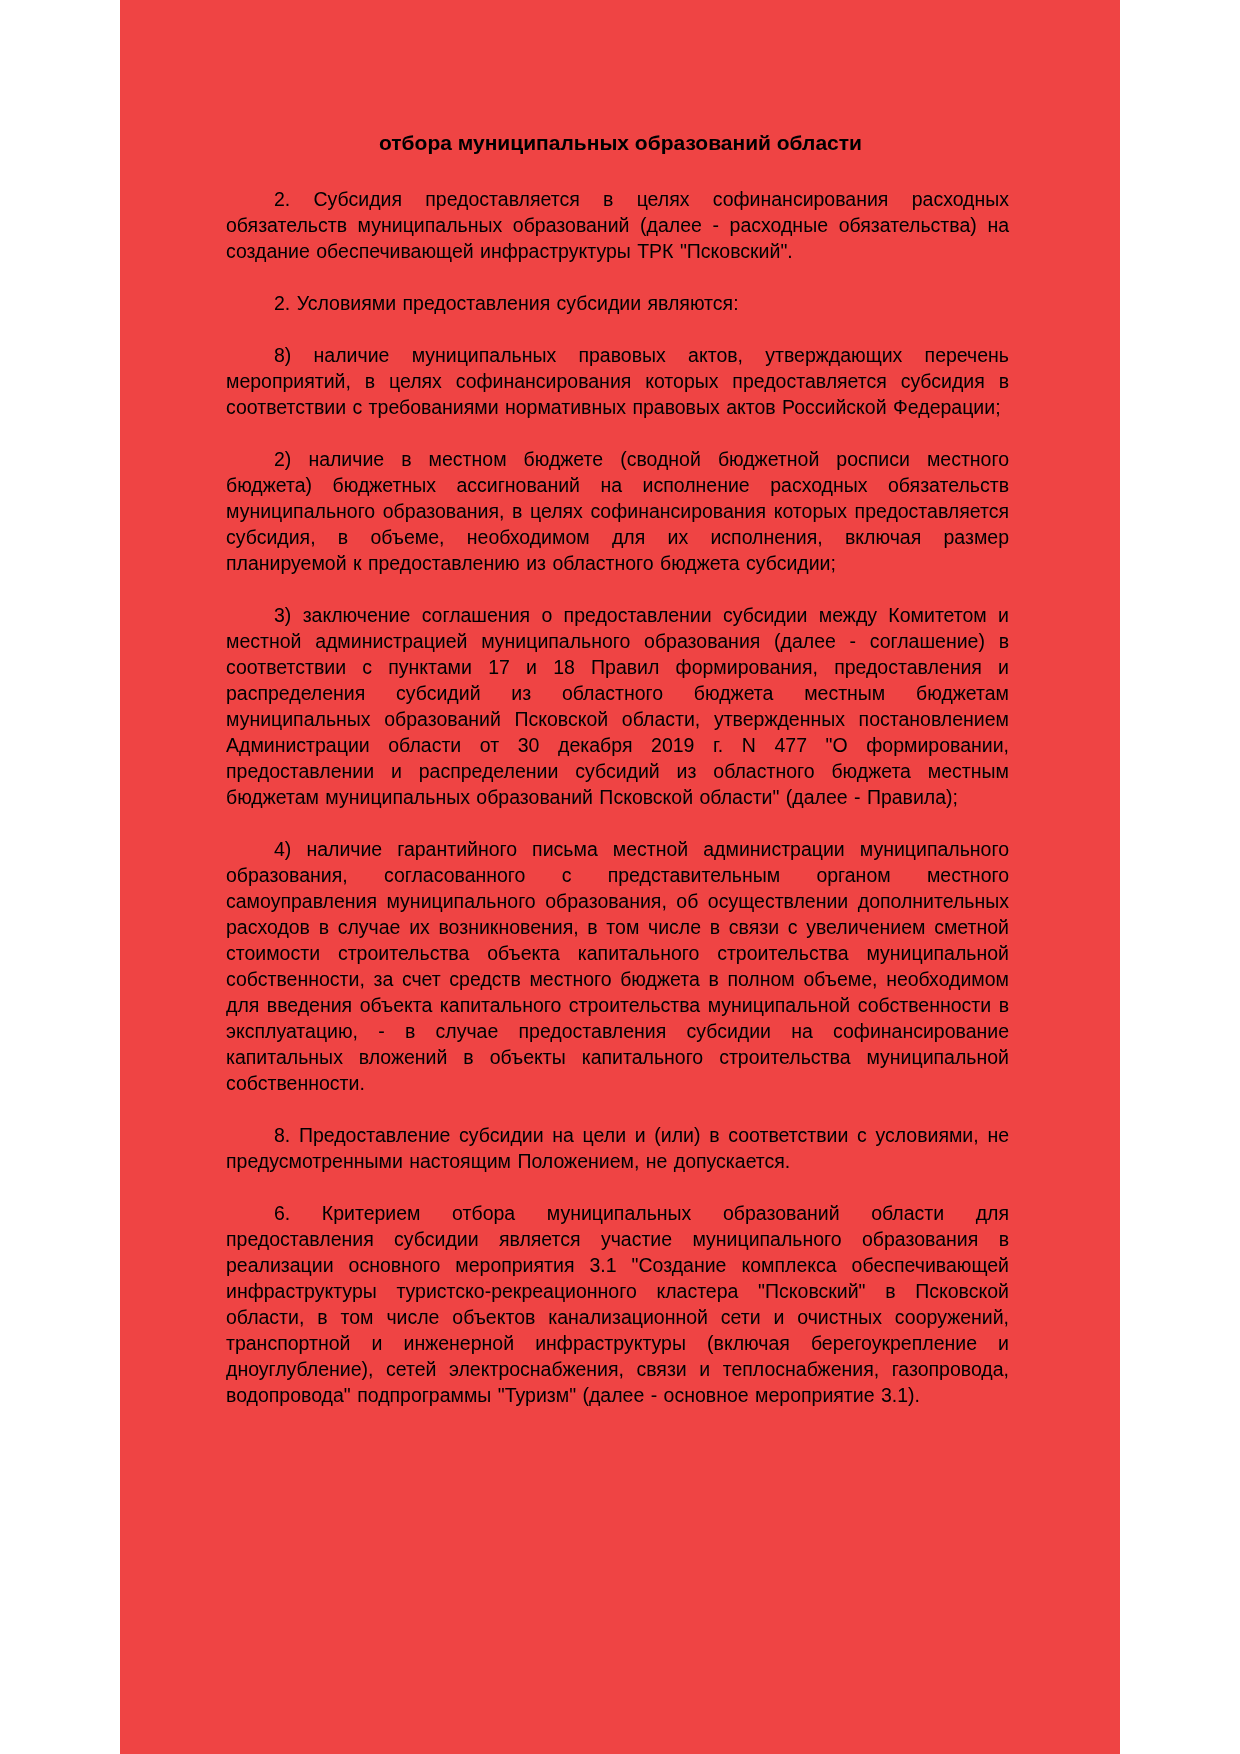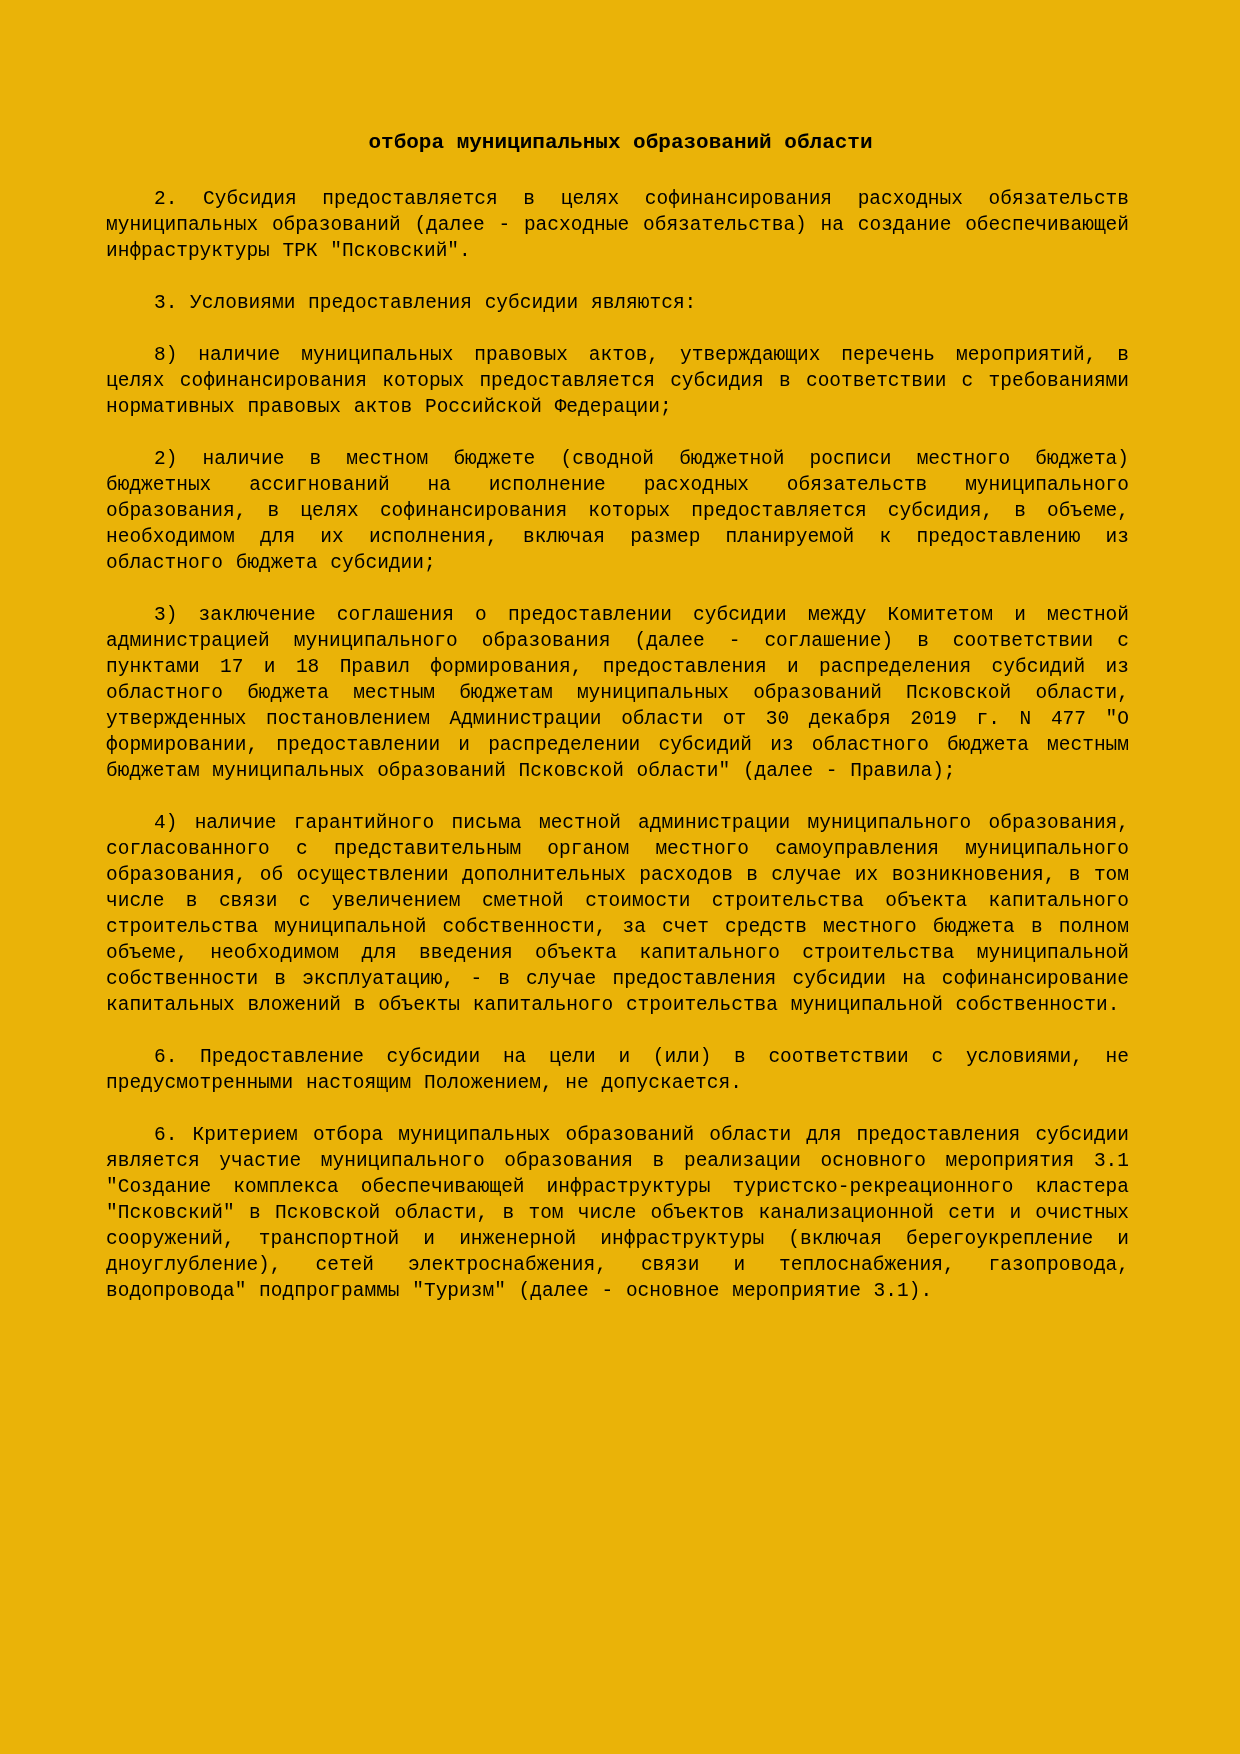--- a/index.html
+++ b/index.html
@@ -3,28 +3,28 @@
 <meta charset="utf-8">
 <title>Document</title>
 <style>
   html, body {
     margin: 0;
     padding: 0;
     background: #ffffff;
   }
   .page {
     position: relative;
-    width: 1240px;
+    width: 1000px;
     min-height: 1754px;
     box-sizing: border-box;
     margin: 0 auto;
     padding: 130px 105px 60px 106px;
-    background: #eab308;
+    background: #ef4444;
     color: #000000;
-    font-family: Liberation Mono, monospace;
+    font-family: Liberation Sans, sans-serif;
     font-size: 19.5px;
     line-height: 26px;
   }
   .doc-title {
     margin: 0 0 30px 0;
     font-size: 21px;
     font-weight: bold;
     text-align: center;
     line-height: 26px;
   }
@@ -38,20 +38,20 @@
     margin-bottom: 0;
   }
 </style>
 </head>
 <body>
 
 <div class="page">
   <h1 class="doc-title">отбора муниципальных образований области</h1>
 
   <p class="para">2. Субсидия предоставляется в целях софинансирования расходных обязательств муниципальных образований (далее - расходные обязательства) на создание обеспечивающей инфраструктуры ТРК "Псковский".</p>
-  <p class="para">3. Условиями предоставления субсидии являются:</p>
+  <p class="para">2. Условиями предоставления субсидии являются:</p>
   <p class="para">8) наличие муниципальных правовых актов, утверждающих перечень мероприятий, в целях софинансирования которых предоставляется субсидия в соответствии с требованиями нормативных правовых актов Российской Федерации;</p>
   <p class="para">2) наличие в местном бюджете (сводной бюджетной росписи местного бюджета) бюджетных ассигнований на исполнение расходных обязательств муниципального образования, в целях софинансирования которых предоставляется субсидия, в объеме, необходимом для их исполнения, включая размер планируемой к предоставлению из областного бюджета субсидии;</p>
   <p class="para">3) заключение соглашения о предоставлении субсидии между Комитетом и местной администрацией муниципального образования (далее - соглашение) в соответствии с пунктами 17 и 18 Правил формирования, предоставления и распределения субсидий из областного бюджета местным бюджетам муниципальных образований Псковской области, утвержденных постановлением Администрации области от 30 декабря 2019 г. N 477 "О формировании, предоставлении и распределении субсидий из областного бюджета местным бюджетам муниципальных образований Псковской области" (далее - Правила);</p>
   <p class="para">4) наличие гарантийного письма местной администрации муниципального образования, согласованного с представительным органом местного самоуправления муниципального образования, об осуществлении дополнительных расходов в случае их возникновения, в том числе в связи с увеличением сметной стоимости строительства объекта капитального строительства муниципальной собственности, за счет средств местного бюджета в полном объеме, необходимом для введения объекта капитального строительства муниципальной собственности в эксплуатацию, - в случае предоставления субсидии на софинансирование капитальных вложений в объекты капитального строительства муниципальной собственности.</p>
-  <p class="para">6. Предоставление субсидии на цели и (или) в соответствии с условиями, не предусмотренными настоящим Положением, не допускается.</p>
+  <p class="para">8. Предоставление субсидии на цели и (или) в соответствии с условиями, не предусмотренными настоящим Положением, не допускается.</p>
   <p class="para">6. Критерием отбора муниципальных образований области для предоставления субсидии является участие муниципального образования в реализации основного мероприятия 3.1 "Создание комплекса обеспечивающей инфраструктуры туристско-рекреационного кластера "Псковский" в Псковской области, в том числе объектов канализационной сети и очистных сооружений, транспортной и инженерной инфраструктуры (включая берегоукрепление и дноуглубление), сетей электроснабжения, связи и теплоснабжения, газопровода, водопровода" подпрограммы "Туризм" (далее - основное мероприятие 3.1).</p>
 </div>
 
 </body></html>

